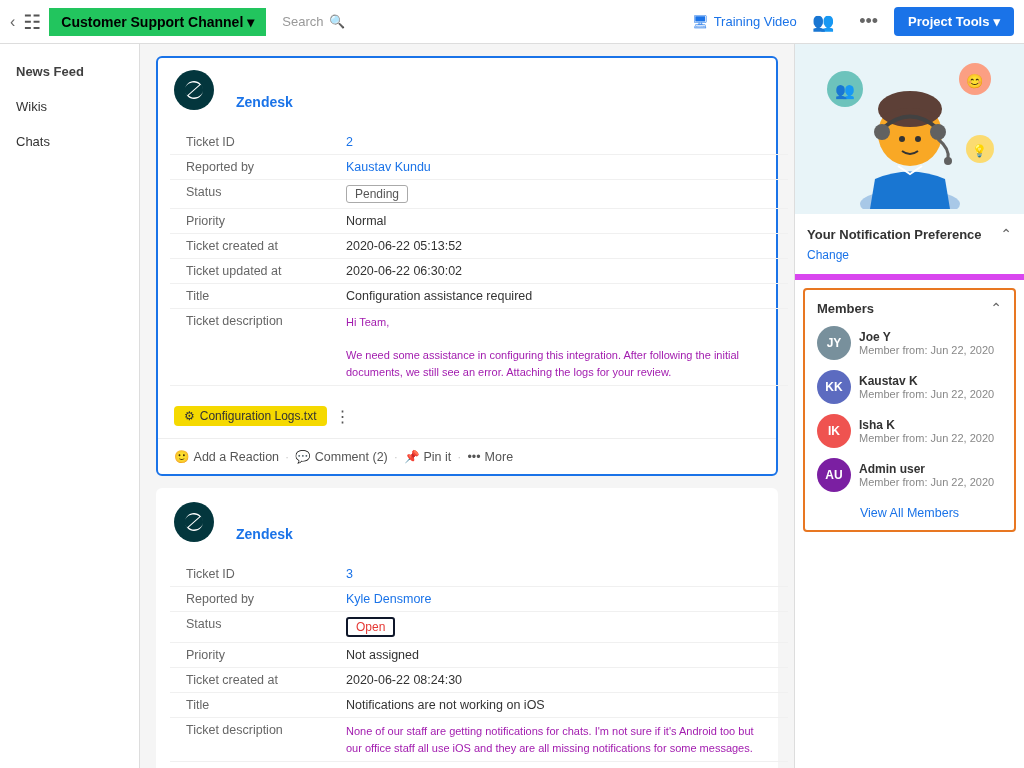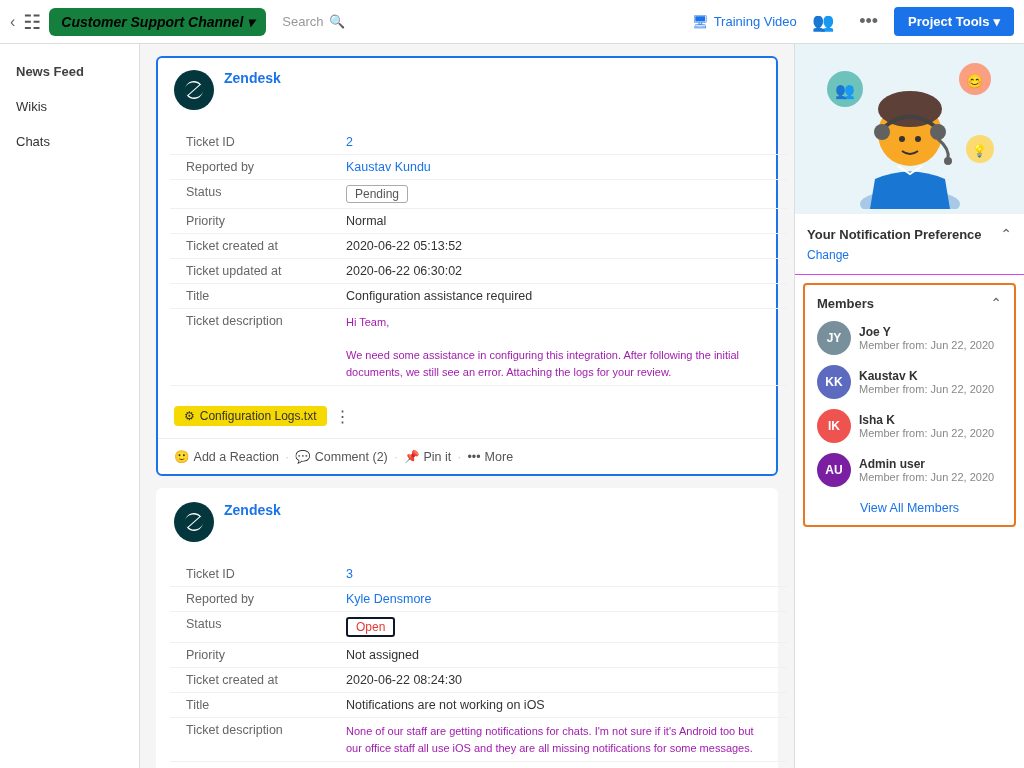--- a/index.html
+++ b/index.html
@@ -6,22 +6,22 @@
     body { font-family: Arial, sans-serif; font-size: 13px; background: #f0f0f0; color: #333; width: 1024px; height: 768px; overflow: hidden; }
 
     
     .topbar {
       display: flex; align-items: center; background: #fff; border-bottom: 1px solid #ddd;
       height: 44px; padding: 0 10px; gap: 8px;
     }
     .topbar-back { font-size: 16px; color: #666; cursor: pointer; }
     .topbar-icon { font-size: 20px; color: #555; cursor: pointer; }
     .channel-btn {
-      background: #15803d; border: none; border-radius: 6px; padding: 6px 12px;
-      font-weight: bold; font-size: 14px; cursor: pointer; display: flex; align-items: center; gap: 4px; font-style: italic;
+      background: #22c55e; border: none; border-radius: 0; padding: 6px 12px;
+      font-weight: bold; font-size: 14px; cursor: pointer; display: flex; align-items: center; gap: 4px;
     }
     .search-area {
       display: flex; align-items: center; gap: 6px; color: #999; margin-left: 8px; cursor: pointer;
     }
     .spacer { flex: 1; }
     .training-video {
       display: flex; align-items: center; gap: 5px; color: #1a73e8; font-size: 13px; cursor: pointer;
     }
     .topbar-icon-btn { background: none; border: none; cursor: pointer; font-size: 18px; color: #666; padding: 4px 8px; }
     .project-tools-btn {
@@ -58,21 +58,21 @@
     
     .feed-content { padding: 12px 16px; }
 
     
     .post-card {
       background: #fff; border-radius: 6px; margin-bottom: 12px;
       border: 2px solid transparent;
     }
     .post-card.highlighted { border: 2px solid #1a73e8; }
 
-    .post-header { display: flex; align-items: flex-start; gap: 10px; padding: 12px 16px 8px; }
+    .post-header { display: flex; align-items: flex-end; gap: 22px; padding: 12px 16px 8px; }
     .post-service-name { color: #1a73e8; font-weight: bold; font-size: 14px; cursor: pointer; }
 
     
     .zendesk-logo {
       width: 40px; height: 40px; border-radius: 50%; background: #03363d;
       display: flex; align-items: center; justify-content: center; flex-shrink: 0;
     }
     .zendesk-logo svg { width: 24px; height: 24px; }
 
     
@@ -108,21 +108,21 @@
     }
     .action-sep { color: #ccc; }
 
     
     .right-panel {
       width: 230px; background: #fff; border-left: 1px solid #ddd; overflow-y: auto; flex-shrink: 0;
     }
     .panel-image-area {
       background: #e8f4f8; height: 170px; display: flex; align-items: center; justify-content: center; overflow: hidden;
     }
-    .notification-section { padding: 12px; border-bottom: 1px solid #d946ef; }
+    .notification-section { padding: 12px; border-bottom: 6px solid #d946ef; }
     .notification-header { display: flex; align-items: center; justify-content: space-between; margin-bottom: 6px; }
     .notification-title { font-size: 13px; font-weight: bold; color: #333; }
     .notification-desc { font-size: 11.5px; color: #666; line-height: 1.4; }
     .change-link { color: #1a73e8; cursor: pointer; font-size: 12px; }
     .chevron-btn { background: none; border: none; cursor: pointer; color: #666; font-size: 14px; }
 
     
     .members-section { padding: 10px 12px; border: 2px solid #e87722; border-radius: 4px; margin: 8px; }
     .members-header { display: flex; align-items: center; justify-content: space-between; margin-bottom: 10px; }
     .members-title { font-size: 13px; font-weight: bold; color: #333; }

